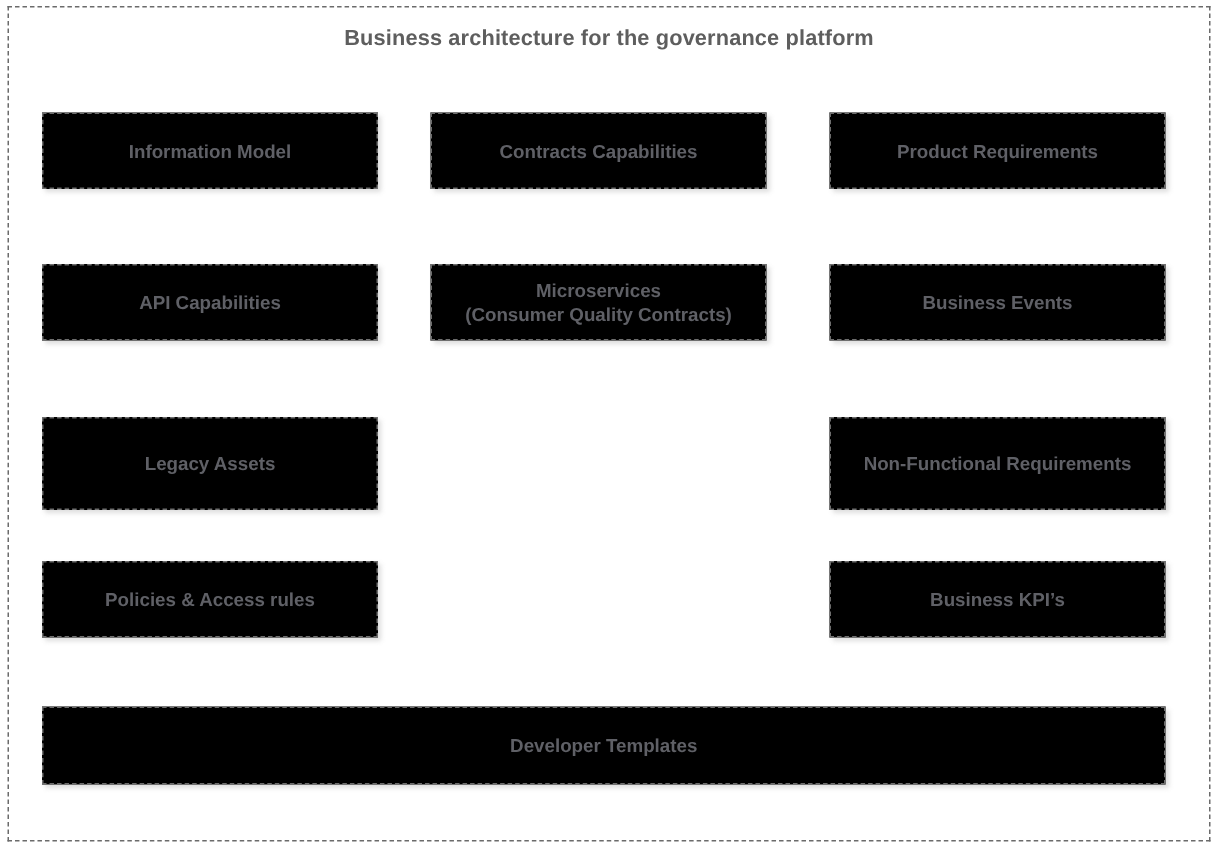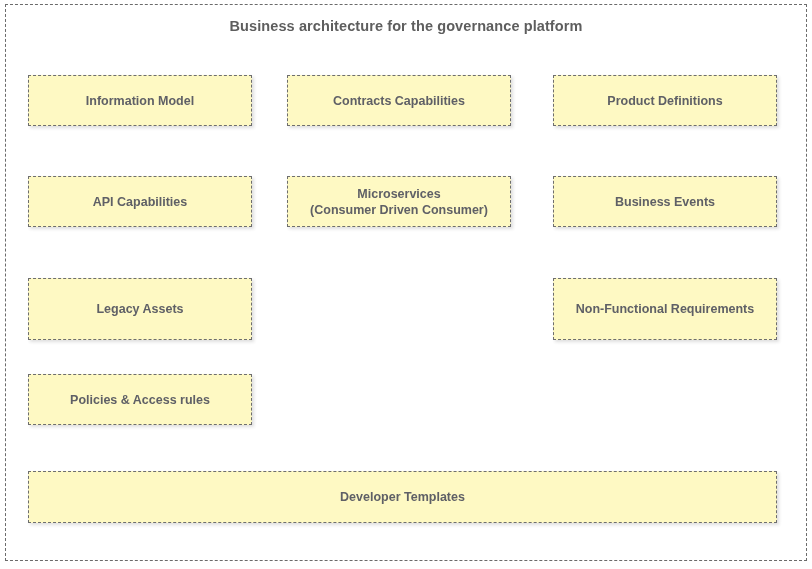--- a/index.html
+++ b/index.html
@@ -44,21 +44,21 @@
     color: #5e5e5e;
     letter-spacing: 0.1px;
     line-height: 20px;
   }
 
   
   .box {
     position: absolute;
     box-sizing: border-box;
     border: 1px dashed #6e6e6e;
-    background: #fef9c3;
+    background: #000000;
     display: flex;
     align-items: center;
     justify-content: center;
     text-align: center;
     box-shadow: 2px 2px 3px rgba(150,150,150,0.30);
   }
   .box .box-label {
     font-size: 12.5px;
     font-weight: bold;
     color: #5f6066;
@@ -93,43 +93,46 @@
 
     <div class="diagram-title">Business architecture for the governance platform</div>
 
     <div class="box col-1 row-1">
       <span class="box-label">Information Model</span>
     </div>
     <div class="box col-2 row-1">
       <span class="box-label">Contracts Capabilities</span>
     </div>
     <div class="box col-3 row-1">
-      <span class="box-label">Product Definitions</span>
+      <span class="box-label">Product Requirements</span>
     </div>
 
     <div class="box col-1 row-2">
       <span class="box-label">API Capabilities</span>
     </div>
     <div class="box col-2 row-2">
       <span class="box-label">Microservices
-(Consumer Driven Consumer)</span>
+(Consumer Quality Contracts)</span>
     </div>
     <div class="box col-3 row-2">
       <span class="box-label">Business Events</span>
     </div>
 
     <div class="box col-1 row-3">
       <span class="box-label">Legacy Assets</span>
     </div>
     <div class="box col-1 row-4">
       <span class="box-label">Policies &amp; Access rules</span>
     </div>
 
     <div class="box col-3 row-3">
       <span class="box-label">Non-Functional Requirements</span>
     </div>
+    <div class="box col-3 row-4">
+      <span class="box-label">Business KPI’s</span>
+    </div>
 
     <div class="box box-wide">
       <span class="box-label">Developer Templates</span>
     </div>
 
   </div>
 </div>
 
 </body></html>

